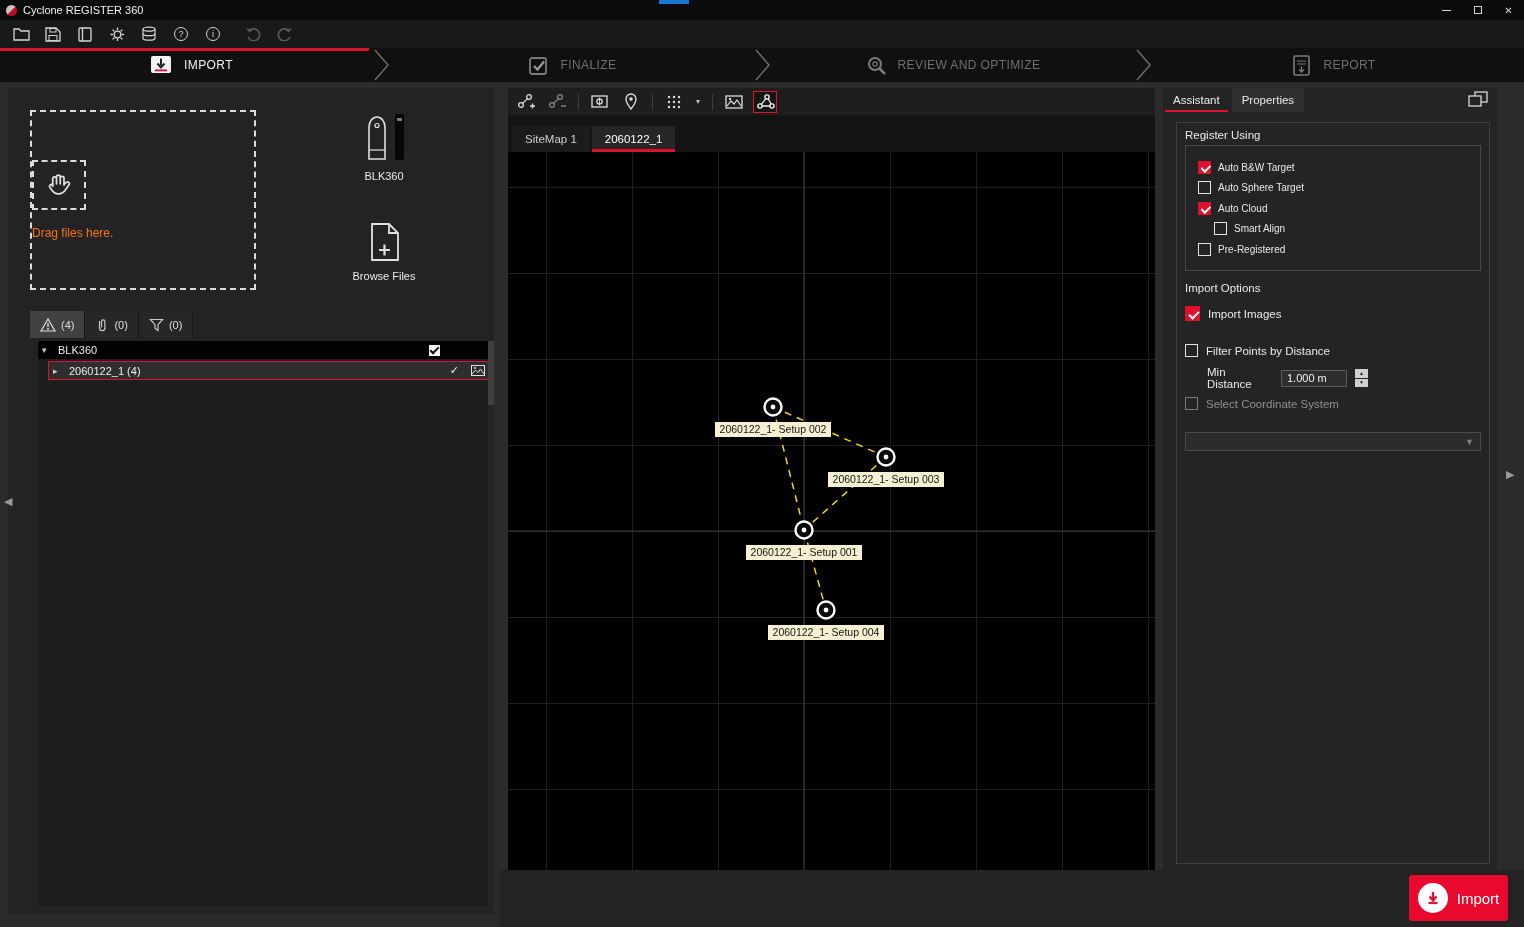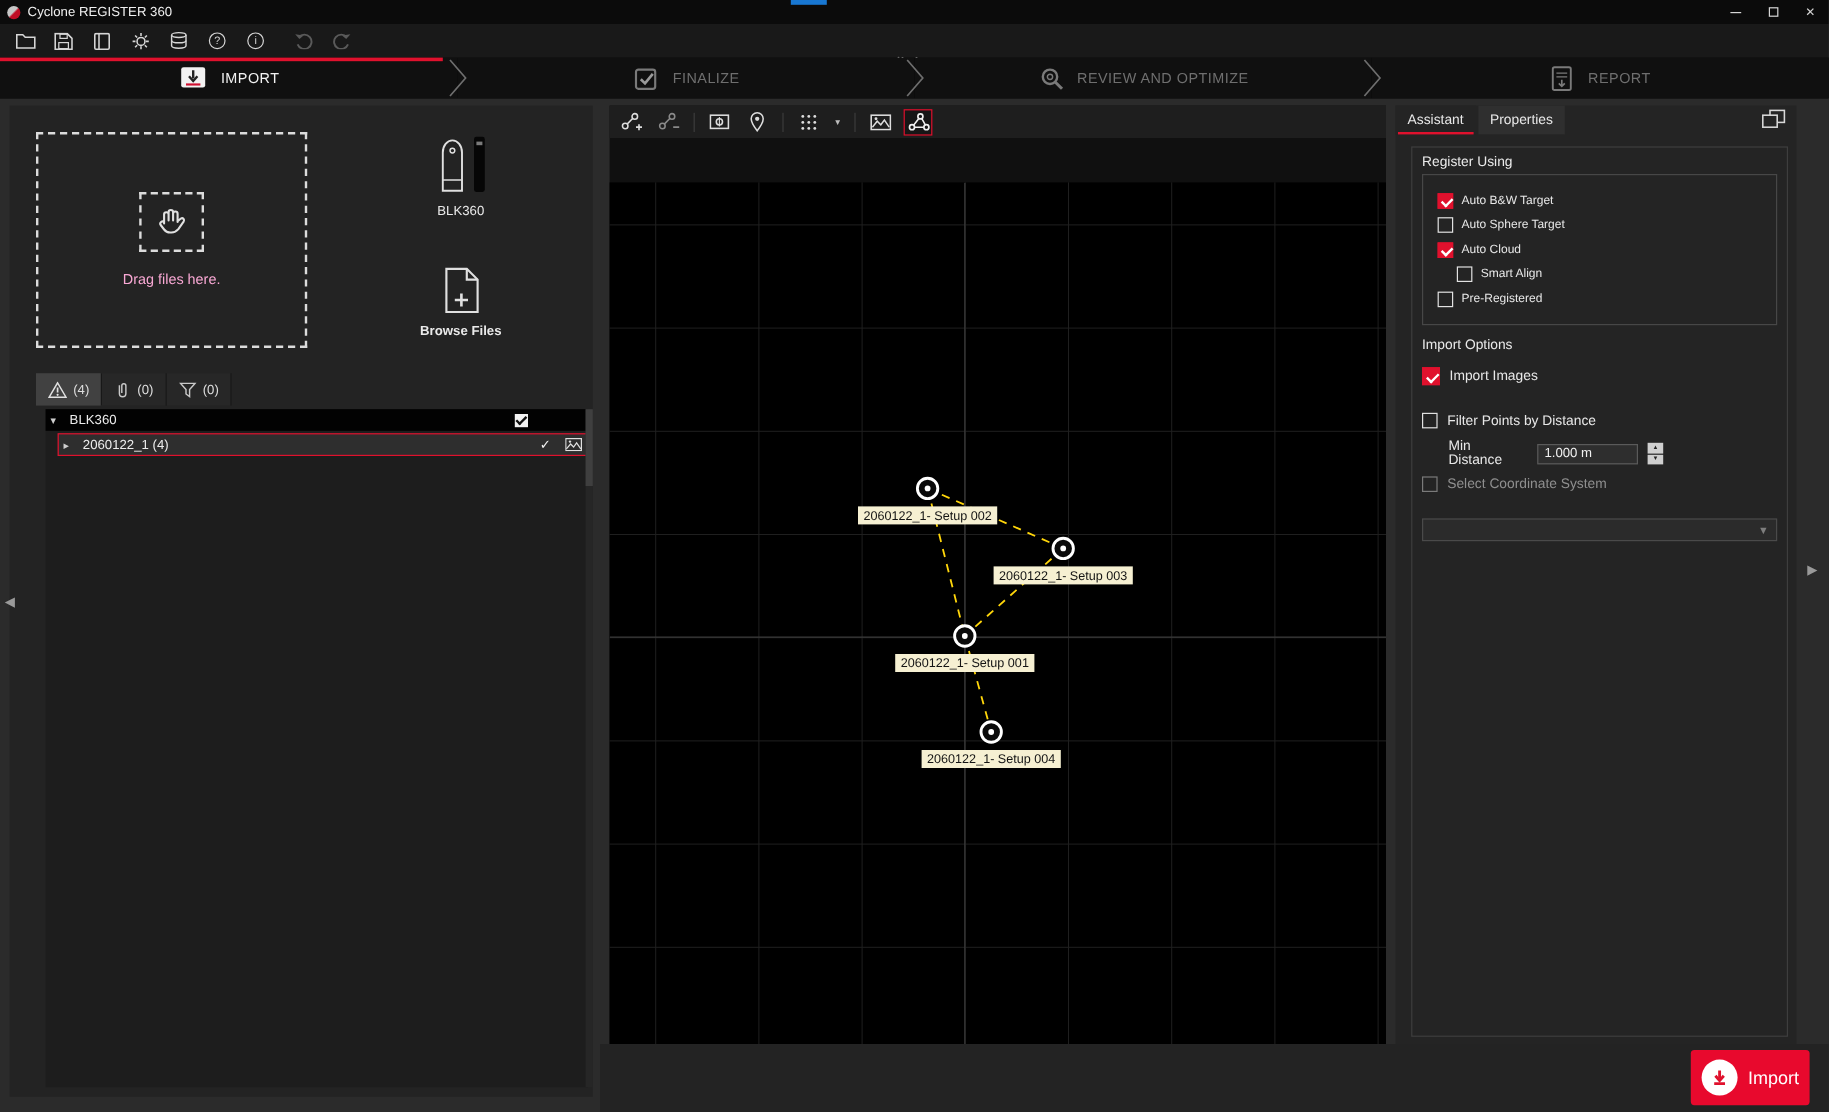--- a/index.html
+++ b/index.html
@@ -38,29 +38,29 @@
   .step{ flex:1; position:relative; display:flex; align-items:center; justify-content:center;
     gap:10px; color:#6f6f6f; font-size:12px; letter-spacing:.4px; background:#101010; }
   .step.on{ color:#f2f2f2; }
   .step .red-bar{ display:none; position:absolute; top:0; left:0; right:12px; height:3px; background:var(--red); }
   .step.on .red-bar{ display:block; }
   .chev{ position:absolute; right:-9px; top:1px; z-index:3; }
 
   
   #left-panel{ position:absolute; left:8px; top:88px; width:486px; height:826px; background:#232323; }
   #drag-box{ position:absolute; left:22px; top:22px; width:226px; height:180px;
-    border:2px dashed #dcdcdc; display:flex; flex-direction:column; align-items:center;
-    justify-content:center; gap:16px; font-size:12px; color:#f9a8d4; }
+    border:2px dashed #dcdcdc; display:flex; flex-direction:column; align-items:flex-start;
+    justify-content:center; gap:16px; font-size:12px; color:#f97316; }
   #hand-box{ width:54px; height:50px; border:2px dashed #dcdcdc; display:flex; align-items:center; justify-content:center; }
   #device-block{ position:absolute; left:330px; top:26px; width:92px; text-align:center; }
   .device-row{ display:flex; justify-content:center; align-items:flex-start; gap:5px; }
   #device-bar{ width:9px; height:46px; background:#060606; border-radius:2px; position:relative; }
   #device-bar::after{ content:""; position:absolute; left:2px; top:4px; width:5px; height:3px; background:#7a7a7a; }
   .src-label{ margin-top:8px; font-size:11px; color:#eaeaea; }
-  #browse-block{ position:absolute; left:330px; top:134px; width:92px; text-align:center;font-weight:bold; }
+  #browse-block{ position:absolute; left:330px; top:134px; width:92px; text-align:center; }
 
   #src-tabs{ position:absolute; left:22px; top:223px; display:flex; }
   .src-tab{ height:27px; padding:0 10px; display:flex; align-items:center; gap:5px;
     background:#272727; color:#dddddd; font-size:11px; border-right:1px solid #181818; }
   .src-tab.on{ background:#414141; }
 
   #tree{ position:absolute; left:30px; right:4px; top:253px; bottom:8px; background:#1d1d1d; }
   .tree-row{ display:flex; align-items:center; font-size:11px; color:#ececec; padding:0 4px; }
   #tree-row-0{ height:18px; background:#020202; }
   #tree-row-1{ height:19px; background:#2e2e2e; border:1px solid transparent; margin-left:10px; margin-top:2px; }
@@ -108,21 +108,21 @@
   .opt-row:nth-child(4){ padding-left:28px; }
   .cb{ width:13px; height:13px; border:1px solid #e2e2e2; background:transparent; position:relative; flex:none; }
   .cb.on{ background:var(--red); border-color:var(--red); }
   .cb.on::after{ content:""; position:absolute; left:4px; top:1px; width:3.5px; height:7px;
     border:solid #fff; border-width:0 2px 2px 0; transform:rotate(45deg); }
   .cb-lg{ width:15px; height:15px; }
   .cb-lg.on::after{ left:5px; top:1.5px; width:4px; height:8px; }
   .rp-row{ position:absolute; left:8px; right:8px; display:flex; align-items:center; gap:8px; font-size:11.5px; }
   .rp-sub{ padding-left:22px; }
   .dist-label{ width:66px; }
-  .numfield{ width:84px; height:17px; background:#2e2e2e; border:1px solid #5a5a5a; color:#f0f0f0;
+  .numfield{ width:66px; height:17px; background:#2e2e2e; border:1px solid #5a5a5a; color:#f0f0f0;
     font-size:11px; display:flex; align-items:center; padding-left:5px; }
   .spin{ width:13px; height:18px; display:flex; flex-direction:column; gap:1px; }
   .spin span{ flex:1; background:#cfcfcf; color:#222; font-size:5px; line-height:5px;
     display:flex; align-items:center; justify-content:center; }
   .disabled-label{ color:#8f8f8f; }
   .cb.disabled{ border-color:#7a7a7a; }
   #coord-dropdown{ position:absolute; left:8px; right:8px; top:309px; height:19px; background:#2b2b2b;
     border:1px solid #4a4a4a; display:flex; align-items:center; justify-content:flex-end;
     padding-right:6px; color:#7e7e7e; font-size:9px; }
 
@@ -407,20 +407,28 @@
     <span class="ct-icon sel">
       <svg width="20" height="17">
           <circle cx="5" cy="13" r="2.1" fill="none" stroke="#f0f0f0" stroke-width="1.4"></circle>
           <circle cx="12" cy="4" r="2.1" fill="none" stroke="#f0f0f0" stroke-width="1.4"></circle>
           <circle cx="17" cy="13" r="2.1" fill="none" stroke="#f0f0f0" stroke-width="1.4"></circle>
           <path d="M6.3 11.3 L10.7 5.8 M13.2 5.8 L16.2 11.2 M7.1 13 H14.9" stroke="#f0f0f0" stroke-width="1.3"></path>
         </svg>
     </span>
   </div>
 
+  <div id="c-tabbar">
+    <div class="c-tab">
+      <span>SiteMap 1</span>
+    </div>
+    <div class="c-tab on">
+      <span>2060122_1</span>
+    </div>
+  </div>
 
   <div id="canvas">
     <svg id="map-svg" width="647" height="718">
         <line x1="296" y1="0" x2="296" y2="718" stroke="#3a3a3a" stroke-width="1"></line>
         <line x1="0" y1="379" x2="647" y2="379" stroke="#3a3a3a" stroke-width="1"></line>
         <line x1="265" y1="255" x2="378" y2="305" stroke="#ffd60a" stroke-width="1.5" stroke-dasharray="7 6"></line>
         <line x1="265" y1="255" x2="296" y2="378" stroke="#ffd60a" stroke-width="1.5" stroke-dasharray="7 6"></line>
         <line x1="378" y1="305" x2="296" y2="378" stroke="#ffd60a" stroke-width="1.5" stroke-dasharray="7 6"></line>
         <line x1="296" y1="378" x2="318" y2="458" stroke="#ffd60a" stroke-width="1.5" stroke-dasharray="7 6"></line>
         <g>

